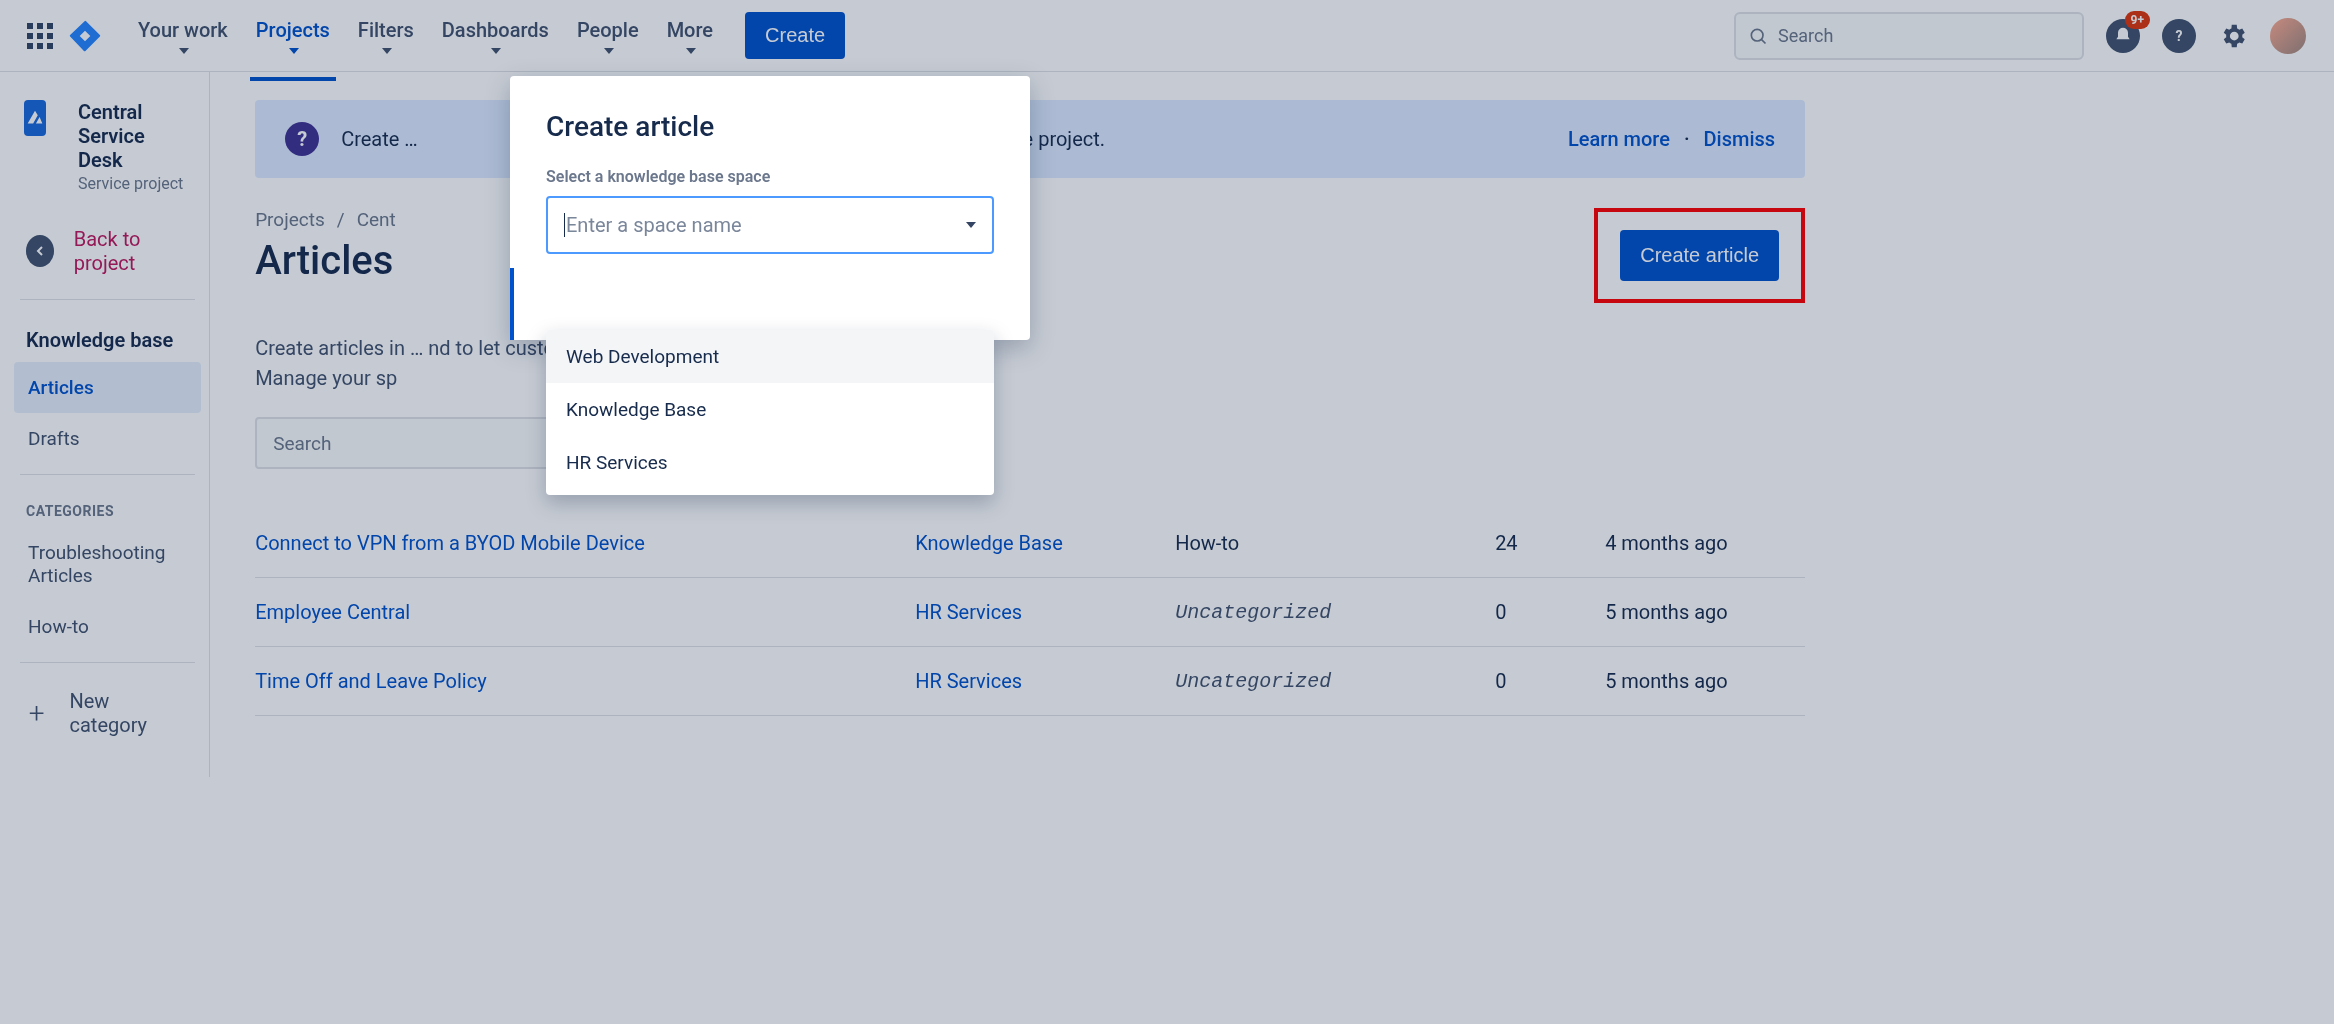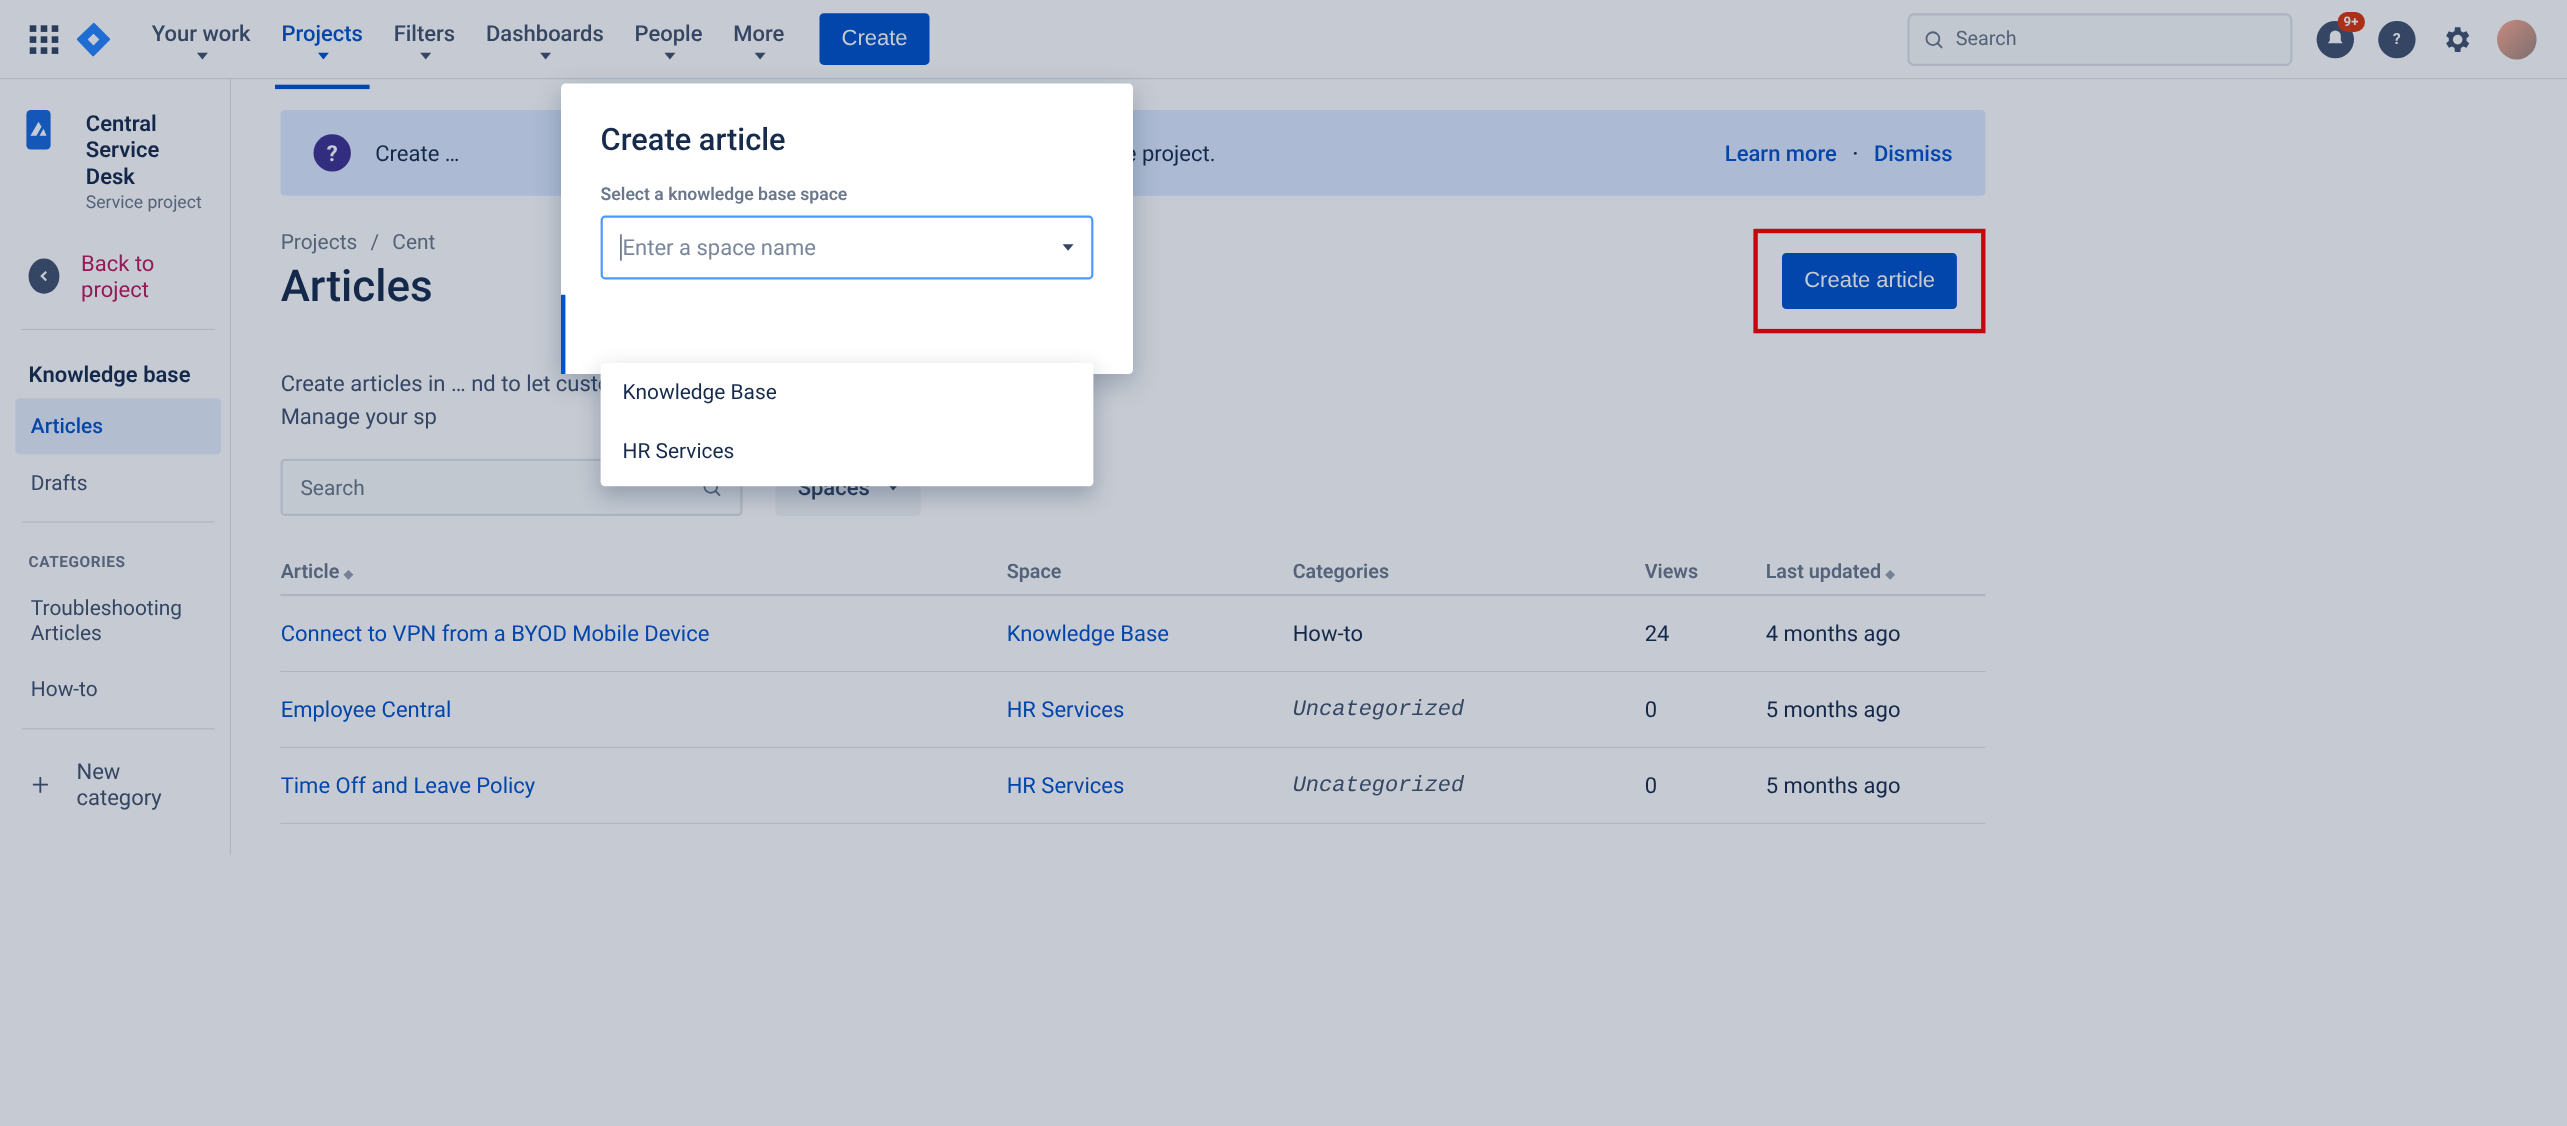--- a/index.html
+++ b/index.html
@@ -257,27 +257,20 @@
               </svg>
         </span>
       </div>
       <div class="spaces-dd">
         <span>Spaces</span>
         <span class="chev"></span>
       </div>
     </div>
 
     <div class="tbl">
-      <div class="tbl-head">
-        <div><span>Article</span><span class="sort">◆</span></div>
-        <div>Space</div>
-        <div>Categories</div>
-        <div>Views</div>
-        <div><span>Last updated</span><span class="sort">◆</span></div>
-      </div>
       <div id="tbl-rows">
             <div class="tbl-row">
               <div class="link">Connect to VPN from a BYOD Mobile Device</div>
               <div class="link">Knowledge Base</div>
               <div>How-to</div>
               <div>24</div>
               <div>4 months ago</div>
             </div>
             <div class="tbl-row">
               <div class="link">Employee Central</div>
@@ -305,16 +298,17 @@
 
 <div class="modal">
   <h2>Create article</h2>
   <label>Select a knowledge base space</label>
   <div class="modal-select">
     <span style="border-left:1px solid #172b4d;padding-left:1px;">Enter a space name</span>
     <span class="chev"></span>
   </div>
   <div class="modal-hidden-row"></div>
   <div class="dropdown" id="dd-items">
+      <div class="dd-item hl">Web Development</div>
       <div class="dd-item">Knowledge Base</div>
       <div class="dd-item">HR Services</div>
     </div>
 </div>
 
 </body></html>

